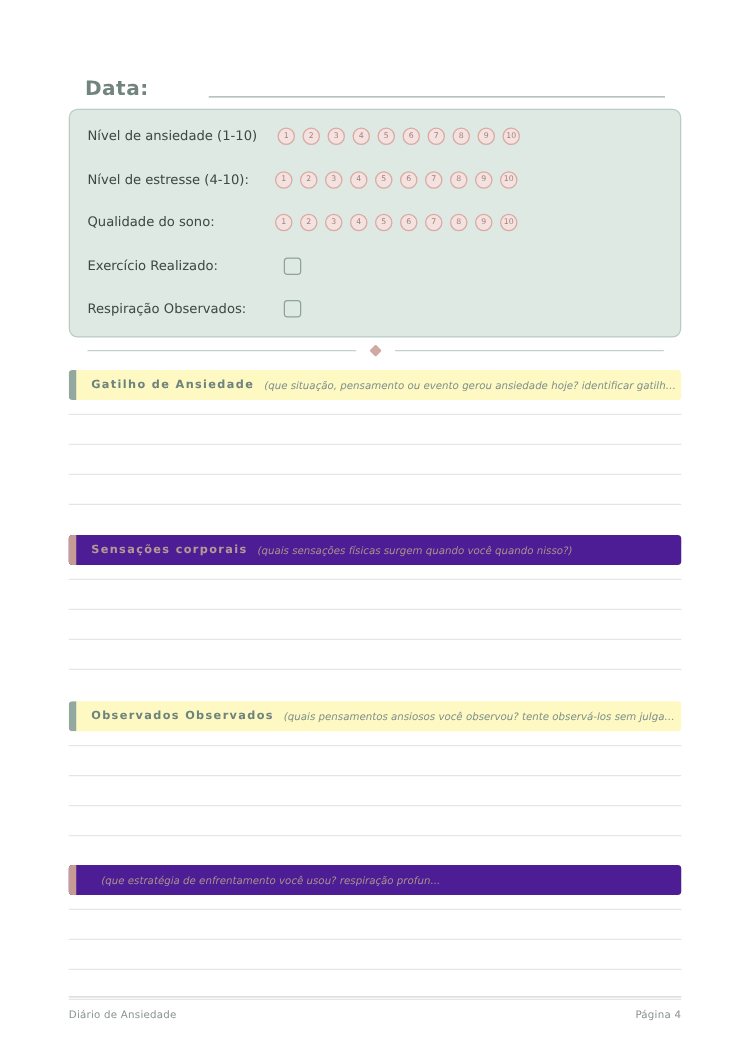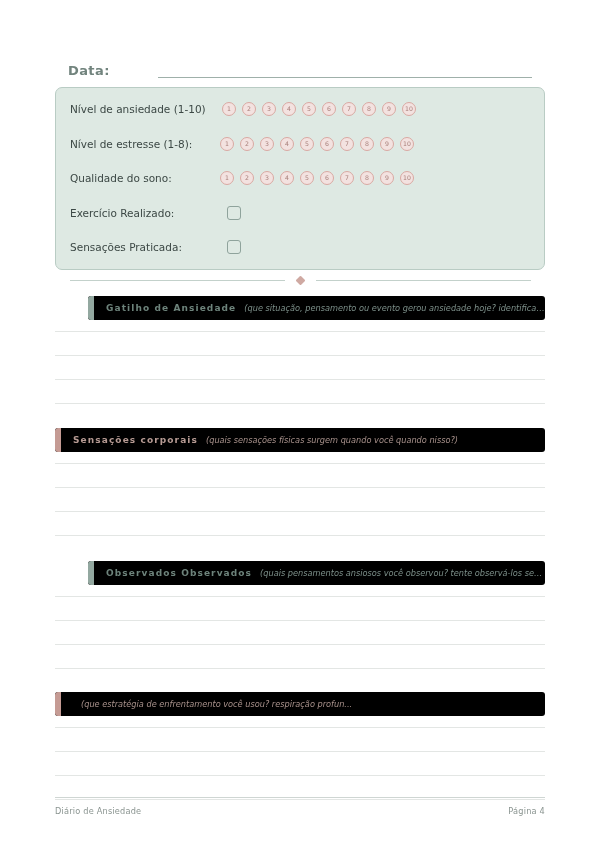--- a/index.html
+++ b/index.html
@@ -29,21 +29,21 @@
   .date-row {
     position: absolute;
     left: 68px;
     top: 58px;
     width: 464px;
     height: 20px;
     display: flex;
     align-items: flex-end;
   }
   .date-label {
-    font-size: 13px;
+    font-size: 16px;
     font-weight: bold;
     color: #72847e;
     letter-spacing: 0.4px;
     line-height: 14px;
     white-space: nowrap;
   }
   .date-line {
     flex: 1;
     margin-left: 48px;
     border-bottom: 1px solid #9fb0aa;
@@ -151,23 +151,23 @@
     box-sizing: border-box;
   }
   .sec-header::before {
     content: "";
     position: absolute;
     left: 0; top: 0;
     width: 6px;
     height: 100%;
     border-radius: 2px 0 0 2px;
   }
-  .sec-green { background: #000000; margin-left: 33px; }
+  .sec-green { background: #fef9c3; }
   .sec-green::before { background: #93a8a0; }
-  .sec-pink  { background: #000000; }
+  .sec-pink  { background: #4c1d95; }
   .sec-pink::before  { background: #c59b94; }
 
   .sec-title {
     font-size: 9px;
     font-weight: bold;
     letter-spacing: 1.1px;
     white-space: nowrap;
   }
   .sec-green .sec-title { color: #6d837b; }
   .sec-pink  .sec-title { color: #b69a93; }
@@ -239,21 +239,21 @@
           <div class="dot">4</div>
           <div class="dot">5</div>
           <div class="dot">6</div>
           <div class="dot">7</div>
           <div class="dot">8</div>
           <div class="dot">9</div>
           <div class="dot">10</div>
         </div>
       </div>
       <div class="tracker-row" style="top: 41px;">
-        <span class="tracker-label">Nível de estresse (1-8):</span>
+        <span class="tracker-label">Nível de estresse (4-10):</span>
         <div class="scale-wrap" style="left: 150px;">
           <div class="dot">1</div>
           <div class="dot">2</div>
           <div class="dot">3</div>
           <div class="dot">4</div>
           <div class="dot">5</div>
           <div class="dot">6</div>
           <div class="dot">7</div>
           <div class="dot">8</div>
           <div class="dot">9</div>
@@ -273,21 +273,21 @@
           <div class="dot">4</div>
           <div class="dot">5</div>
           <div class="dot">6</div>
           <div class="dot">7</div>
           <div class="dot">8</div>
           <div class="dot">9</div>
           <div class="dot">10</div>
         </div>
       </div>
       <div class="tracker-row" style="top: 144px;">
-        <span class="tracker-label">Sensações Praticada:</span>
+        <span class="tracker-label">Respiração Observados:</span>
         <div class="checkbox"></div>
       </div>
     </div>
 
   <div class="ornament">
     <div class="orn-line"></div>
     <div class="orn-diamond"></div>
     <div class="orn-line"></div>
   </div>
 

